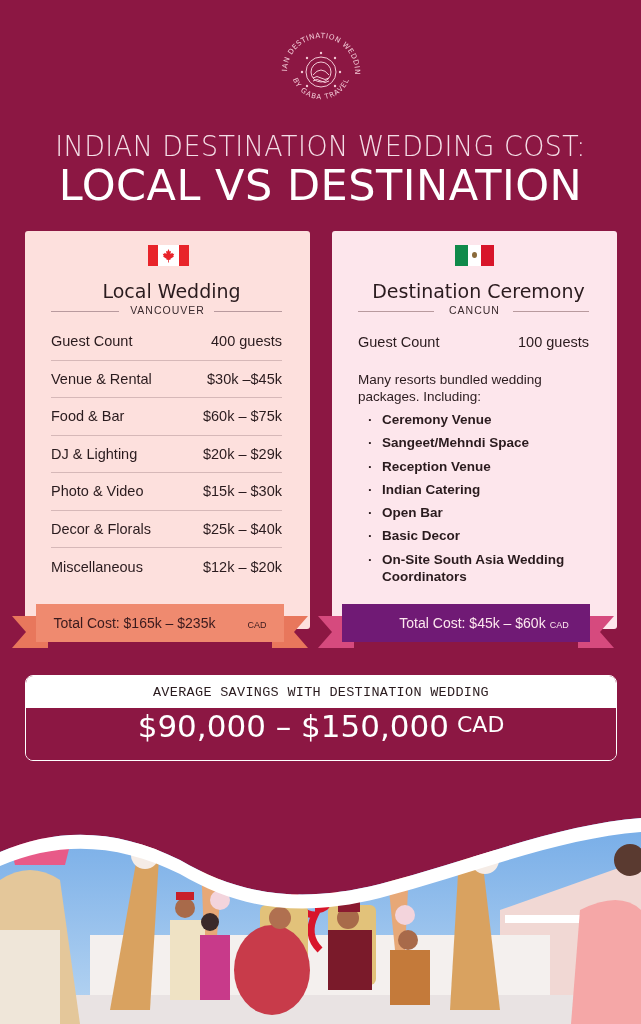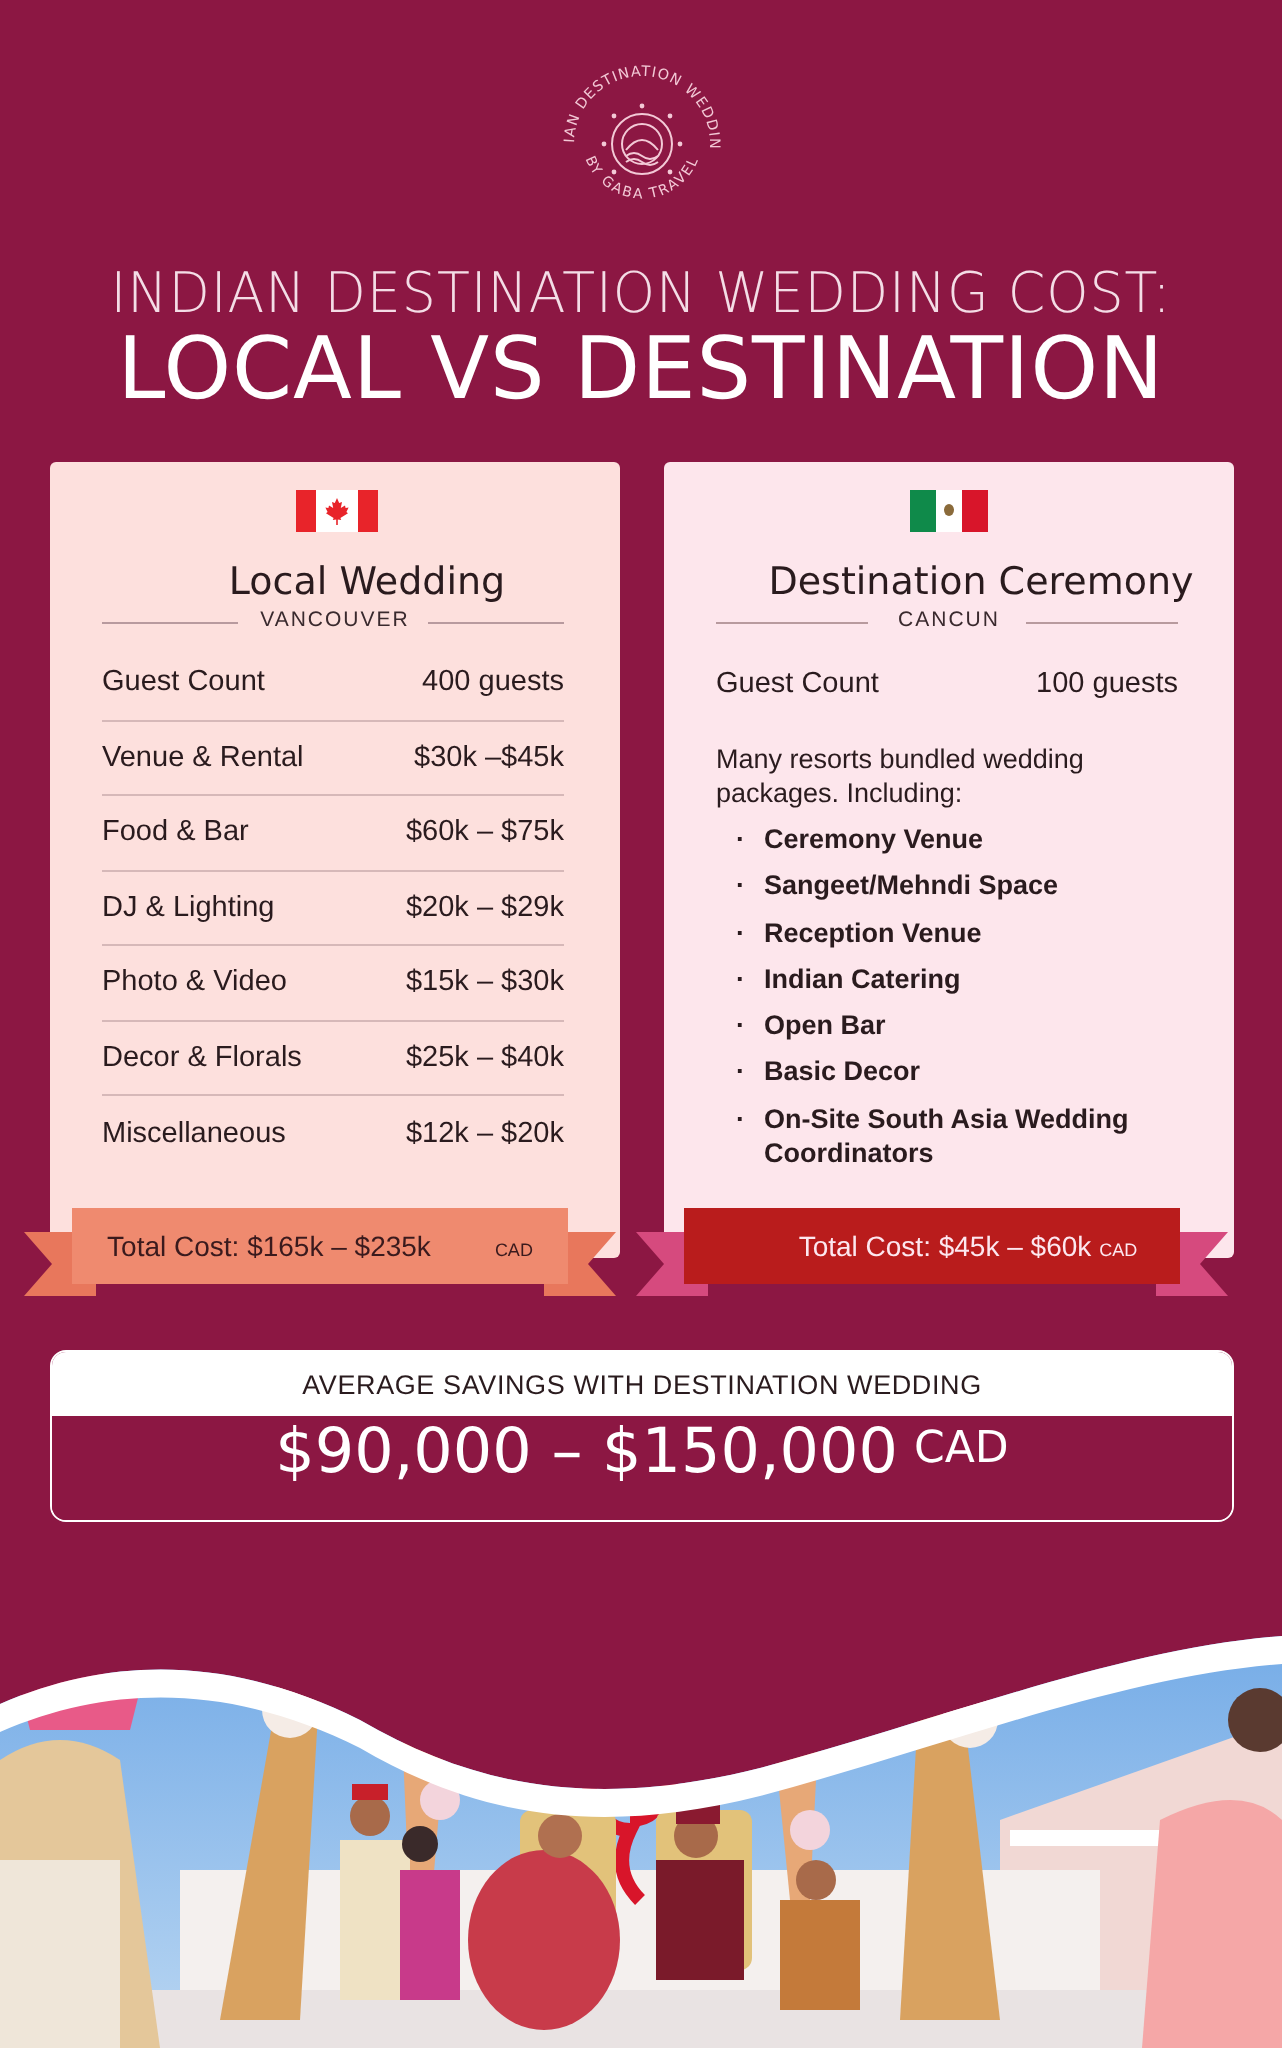--- a/index.html
+++ b/index.html
@@ -23,21 +23,21 @@
     color: #ffffff; font-size: 43px; letter-spacing: 0.5px;
     font-family: "DejaVu Sans", sans-serif;
   }
   .card {
     position: absolute; top: 231px; height: 398px; border-radius: 3px;
   }
   .card.local { left: 25px; width: 285px; background: #fde0dd; }
   .card.dest { left: 332px; width: 285px; background: #fde6ec; }
   .flag { position: absolute; top: 14px; left: 50%; margin-left: -20px; width: 41px; height: 21px; display: flex; }
   .card-title {
-    position: absolute; top: 49px; left: 16px; width: 100%; text-align: center;
+    position: absolute; top: 49px; left: 4px; width: 100%; text-align: center;
     font-size: 19px; color: #2a1b1e; font-family: "DejaVu Sans", sans-serif;
   }
   .card-sub {
     position: absolute; top: 73px; left: 0; width: 100%; text-align: center;
     font-size: 10.5px; color: #3a2a2e; letter-spacing: 1px;
   }
   .sub-line { position: absolute; top: 80px; height: 1px; background: #b89a9e; width: 68px; }
   .rows { position: absolute; left: 26px; right: 28px; top: 92px; }
   .row {
     display: flex; justify-content: space-between; align-items: center;
@@ -51,29 +51,29 @@
   .bullets li::before { content: "·"; position: absolute; left: 0; top: 0; font-weight: bold; }
   .ribbon { position: absolute; top: 604px; height: 42px; }
   .ribbon .tail { position: absolute; top: 10px; width: 36px; height: 36px; }
   .ribbon .band {
     position: absolute; top: 0; left: 24px; right: 24px; height: 38px;
     display: flex; align-items: center; justify-content: center; font-size: 14px;
   }
   .ribbon.local { left: 12px; width: 296px; }
   .ribbon.dest { left: 318px; width: 296px; }
   .ribbon.local .band { background: #ef8a6f; color: #3a1a1d; gap: 28px; }
-  .ribbon.dest .band { background: #b91c1c; color: #fde7ef; padding-left: 36px; }
+  .ribbon.dest .band { background: #701a75; color: #fde7ef; padding-left: 36px; }
   .ribbon .cad { font-size: 9px; margin-left: 4px; margin-top: 3px; }
   .savings {
     position: absolute; left: 25px; top: 675px; width: 592px; height: 86px;
     border: 1.5px solid #ffffff; border-radius: 8px; overflow: hidden;
   }
   .savings-top {
     height: 32px; background: #ffffff; color: #2a1b1e; display: flex; align-items: center; justify-content: center;
-    font-size: 13.5px; letter-spacing: 0.3px;
+    font-size: 13.5px; letter-spacing: 0.3px; font-family: Liberation Mono, monospace;
   }
   .savings-bottom {
     height: 52px; background: #8c1743; color: #ffffff; display: flex; justify-content: center;
     font-size: 31px; font-family: "DejaVu Sans", sans-serif;
   }
   .savings-bottom .cad { font-size: 22px; margin-left: 8px; margin-top: 4px; }
   .photo {
     position: absolute; left: 0; top: 800px; width: 641px; height: 224px; overflow: hidden;
   }
 </style>

